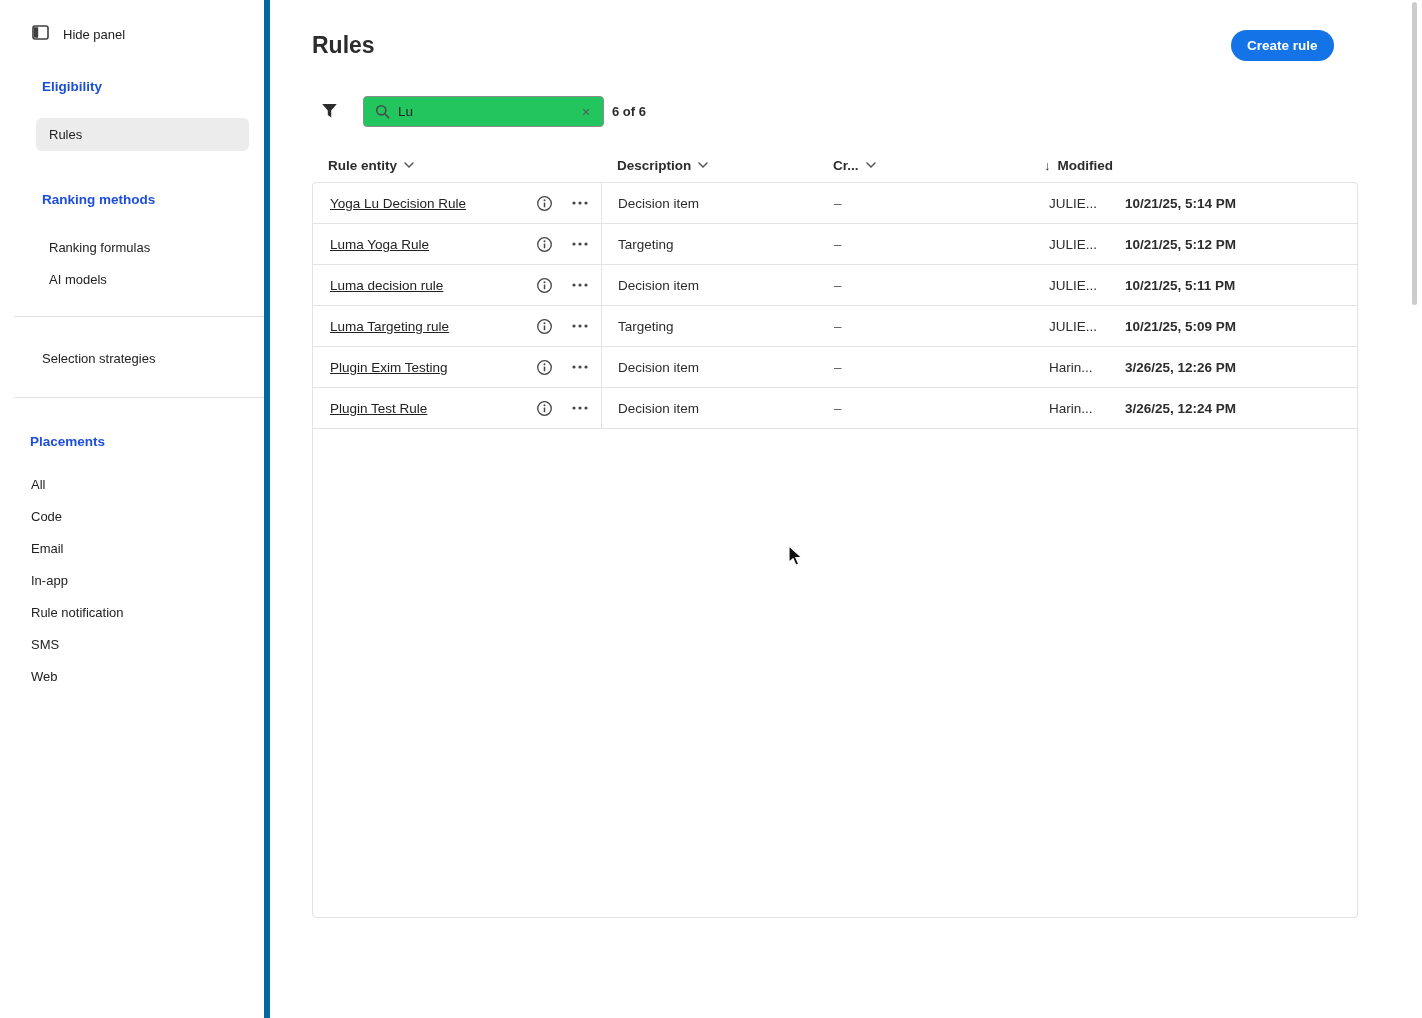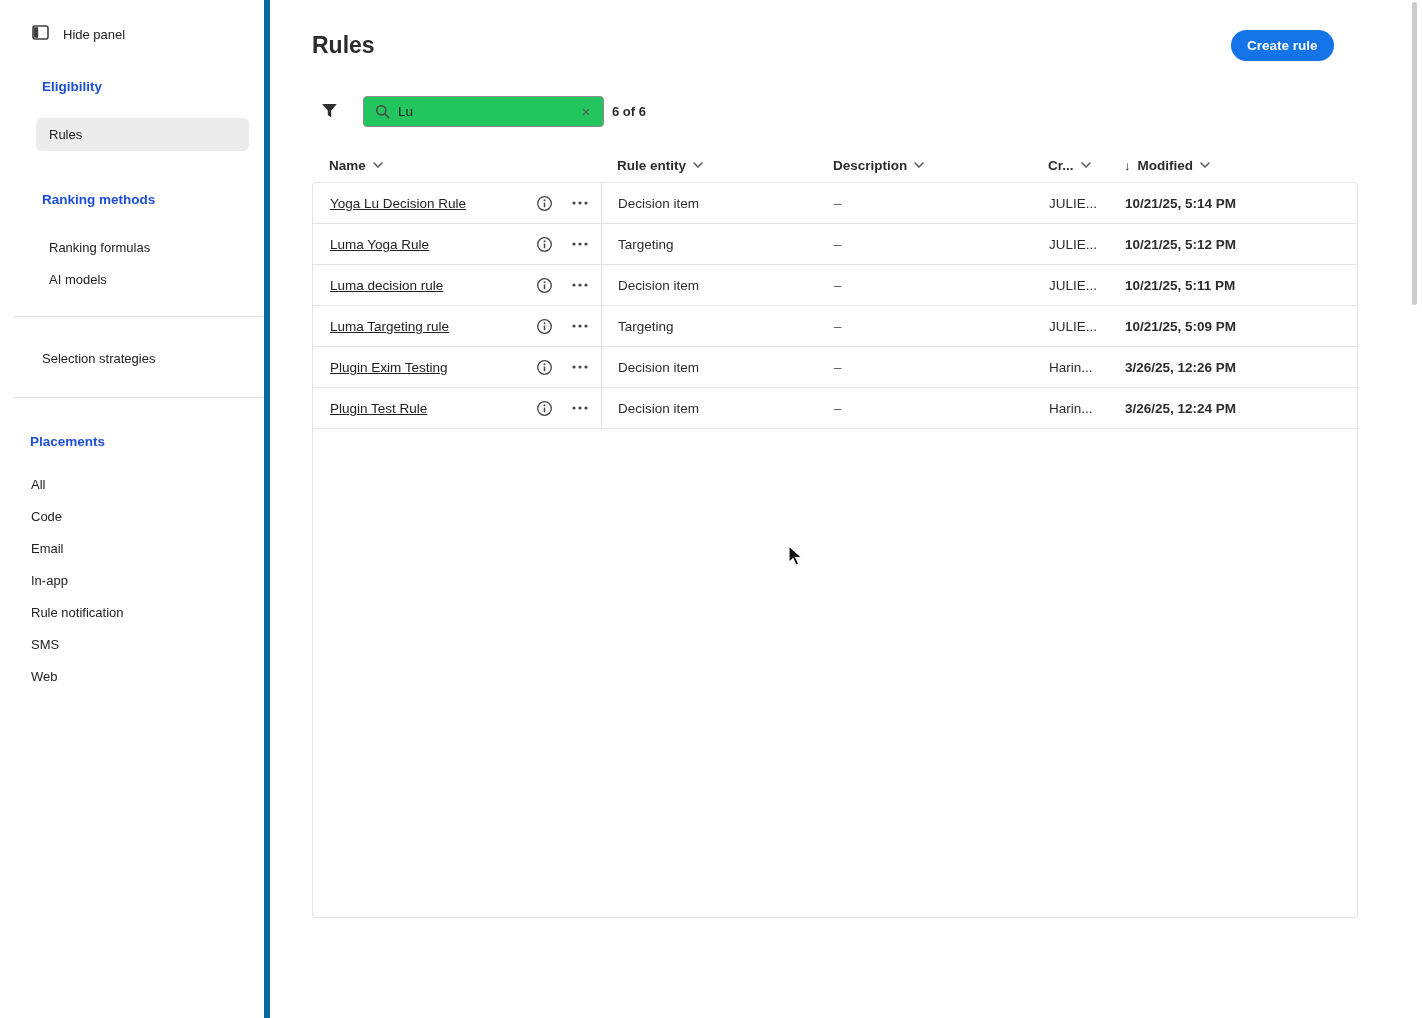--- a/index.html
+++ b/index.html
@@ -189,26 +189,20 @@
         <line x1="9.8" y1="9.8" x2="13.6" y2="13.6" stroke="#4b4b4b" stroke-width="1.6" stroke-linecap="round"></line>
       </svg>
   </span>
   <input type="text" value="Lu" style="">
   <button class="search-clear">✕</button>
 </div>
 
 <div class="result-count">6 of 6</div>
 
 <div class="tbl-header tbl-grid">
-  <div class="th c1">
-    <span>Name</span>
-    <svg width="10" height="6" viewBox="0 0 10 6">
-        <path d="M1 1 L5 5 L9 1" fill="none" stroke="#5a5a5a" stroke-width="1.5" stroke-linecap="round"></path>
-      </svg>
-  </div>
   <div class="th c2">
     <span>Rule entity</span>
     <svg width="10" height="6" viewBox="0 0 10 6">
         <path d="M1 1 L5 5 L9 1" fill="none" stroke="#5a5a5a" stroke-width="1.5" stroke-linecap="round"></path>
       </svg>
   </div>
   <div class="th c3">
     <span>Description</span>
     <svg width="10" height="6" viewBox="0 0 10 6">
         <path d="M1 1 L5 5 L9 1" fill="none" stroke="#5a5a5a" stroke-width="1.5" stroke-linecap="round"></path>

